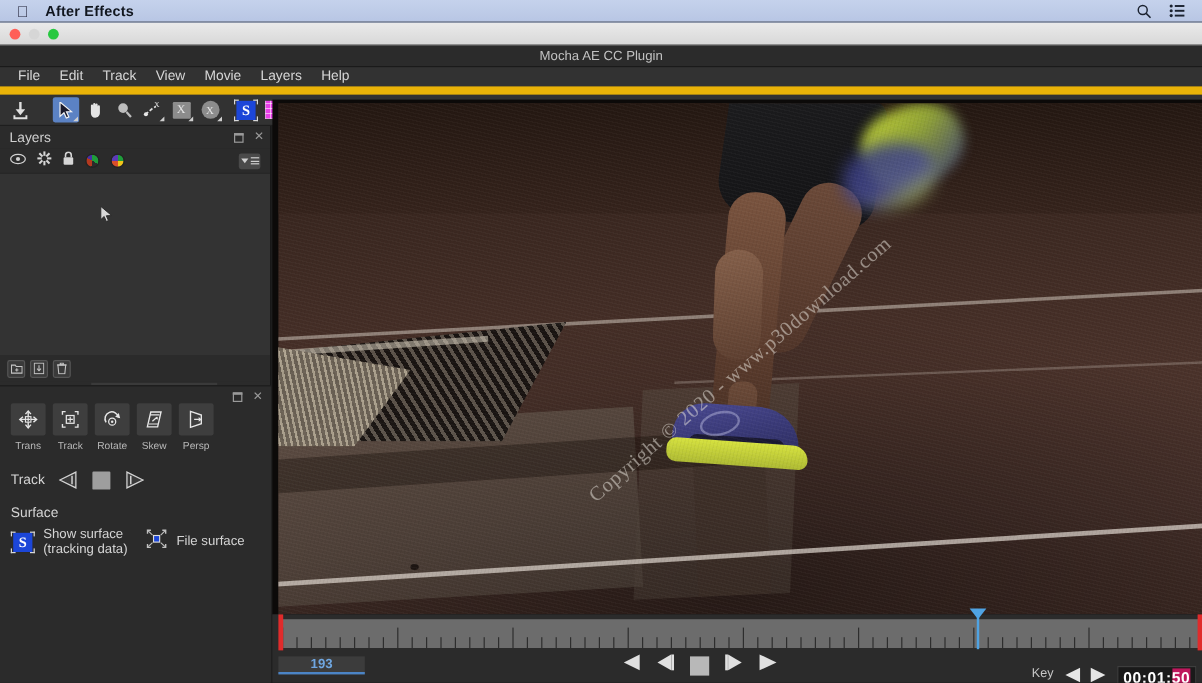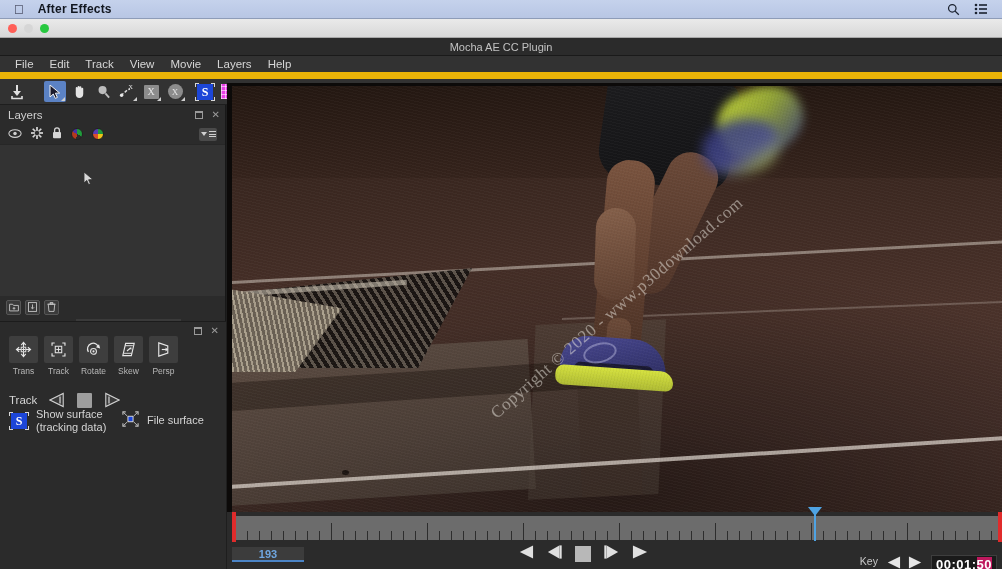--- a/index.html
+++ b/index.html
@@ -657,20 +657,21 @@
         <span class="stopbtn"></span>
         <span class="arrowbtn">
           <svg width="17" height="16" viewBox="0 0 18 16">
               <polygon points="17,8 2,0.6 2,15.4" fill="#3a3a3a" stroke="#d2d2d2" stroke-width="1.2"></polygon>
               <line x1="5.6" y1="4" x2="5.6" y2="12" stroke="#d2d2d2" stroke-width="1.4"></line>
             </svg>
         </span>
       </div>
 
 
+      <div class="surf-title">Surface</div>
 
       <div class="surf-row">
         <span class="surf-item" style="width:112px">
           <span class="s-wrap">
             <span class="brk tl"></span>
               <span class="brk tr"></span>
               <span class="brk bl"></span>
               <span class="brk br"></span>
             <span class="s-icon">S</span>
           </span>

